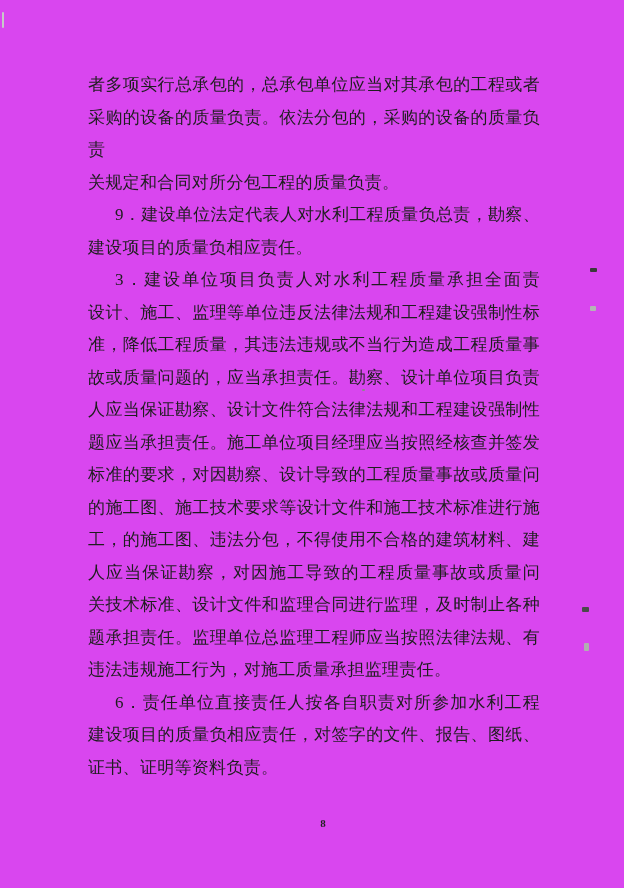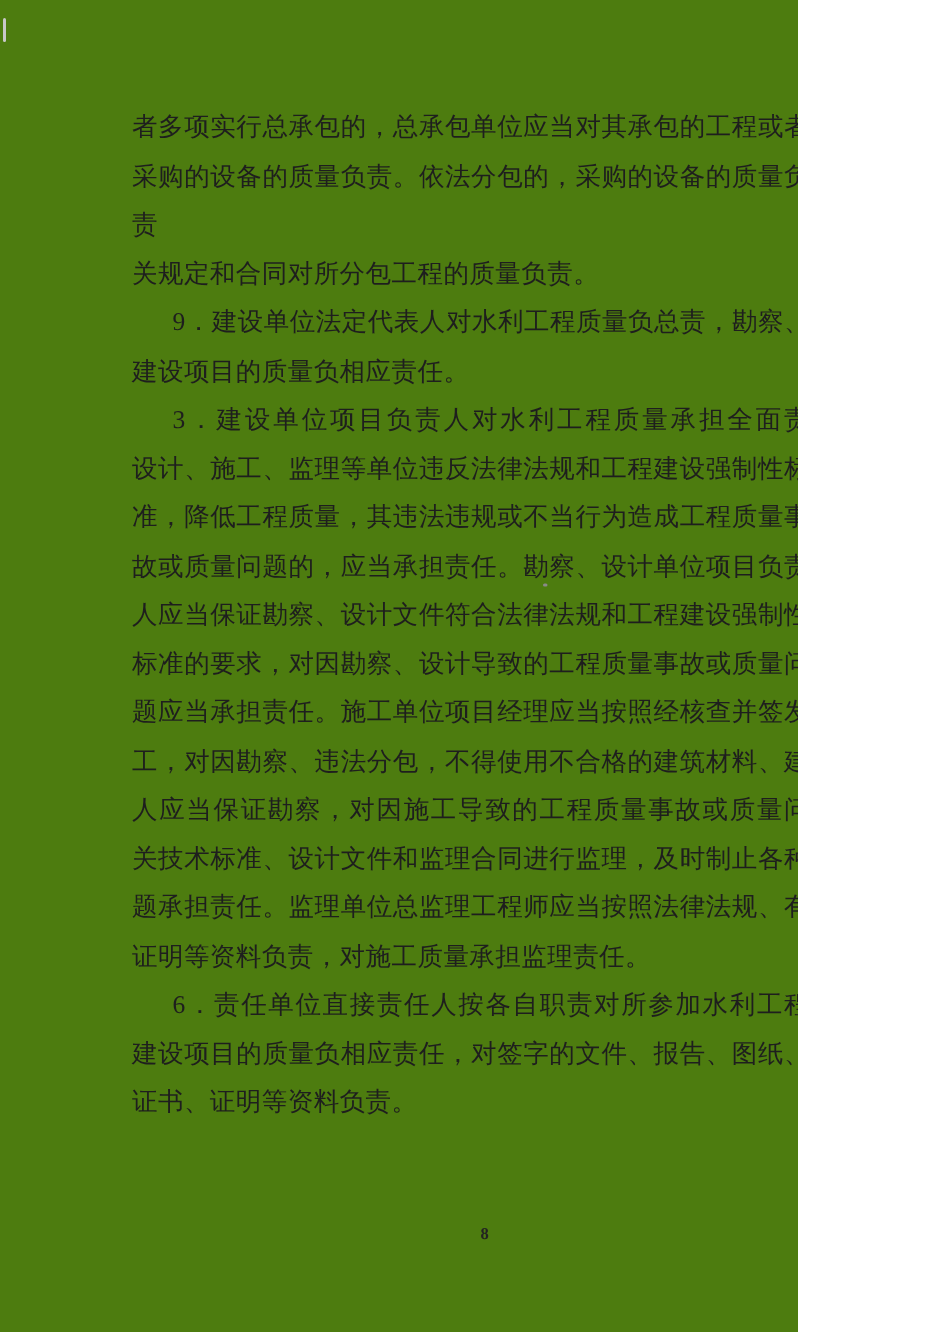--- a/index.html
+++ b/index.html
@@ -2,23 +2,23 @@
 <html><head>
 <meta charset="utf-8">
 <style>
   html, body {
     margin: 0;
     padding: 0;
     background: #ffffff;
   }
   .page {
     position: relative;
-    width: 532px;
+    width: 624px;
     height: 888px;
-    background: #4d7c0f;
+    background: #d946ef;
     overflow: hidden;
     font-family: "Liberation Serif", serif;
     color: #1c1c1c;
   }
   .text-block {
     position: absolute;
     left: 88px;
     top: 69px;
     width: 452px;
   }
@@ -69,27 +69,28 @@
     <div class="ln j">者多项实行总承包的，总承包单位应当对其承包的工程或者</div>
     <div class="ln j">采购的设备的质量负责。依法分包的，采购的设备的质量负责</div>
     <div class="ln e">关规定和合同对所分包工程的质量负责。</div>
     <div class="ln j i">9．建设单位法定代表人对水利工程质量负总责，勘察、</div>
     <div class="ln e">建设项目的质量负相应责任。</div>
     <div class="ln j i">3．建设单位项目负责人对水利工程质量承担全面责</div>
     <div class="ln j">设计、施工、监理等单位违反法律法规和工程建设强制性标</div>
     <div class="ln j">准，降低工程质量，其违法违规或不当行为造成工程质量事</div>
     <div class="ln j">故或质量问题的，应当承担责任。勘察、设计单位项目负责</div>
     <div class="ln j">人应当保证勘察、设计文件符合法律法规和工程建设强制性</div>
+    <div class="ln j">题应当承担责任。施工单位项目经理应当按照经核查并签发</div>
     <div class="ln j">标准的要求，对因勘察、设计导致的工程质量事故或质量问</div>
-    <div class="ln j">题应当承担责任。施工单位项目经理应当按照经核查并签发</div>
-    <div class="ln j">工，对因勘察、违法分包，不得使用不合格的建筑材料、建</div>
+    <div class="ln j">的施工图、施工技术要求等设计文件和施工技术标准进行施</div>
+    <div class="ln j">工，的施工图、违法分包，不得使用不合格的建筑材料、建</div>
     <div class="ln j">人应当保证勘察，对因施工导致的工程质量事故或质量问</div>
     <div class="ln j">关技术标准、设计文件和监理合同进行监理，及时制止各种</div>
     <div class="ln j">题承担责任。监理单位总监理工程师应当按照法律法规、有</div>
-    <div class="ln e">证明等资料负责，对施工质量承担监理责任。</div>
+    <div class="ln e">违法违规施工行为，对施工质量承担监理责任。</div>
     <div class="ln j i">6．责任单位直接责任人按各自职责对所参加水利工程</div>
     <div class="ln j">建设项目的质量负相应责任，对签字的文件、报告、图纸、</div>
     <div class="ln e">证书、证明等资料负责。</div>
   </main>
 
   <div class="page-number">8</div>
 
   <div class="speck s1"></div>
   <div class="speck s2"></div>
   <div class="speck s3"></div>

